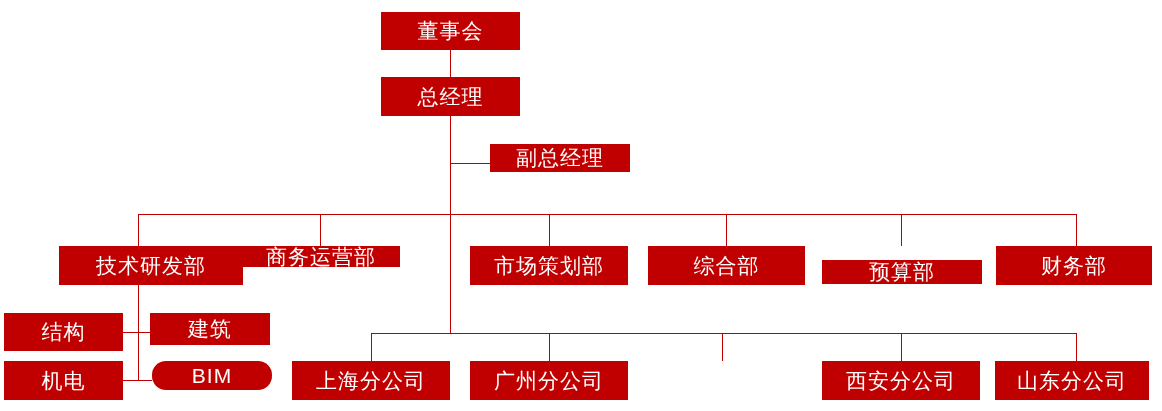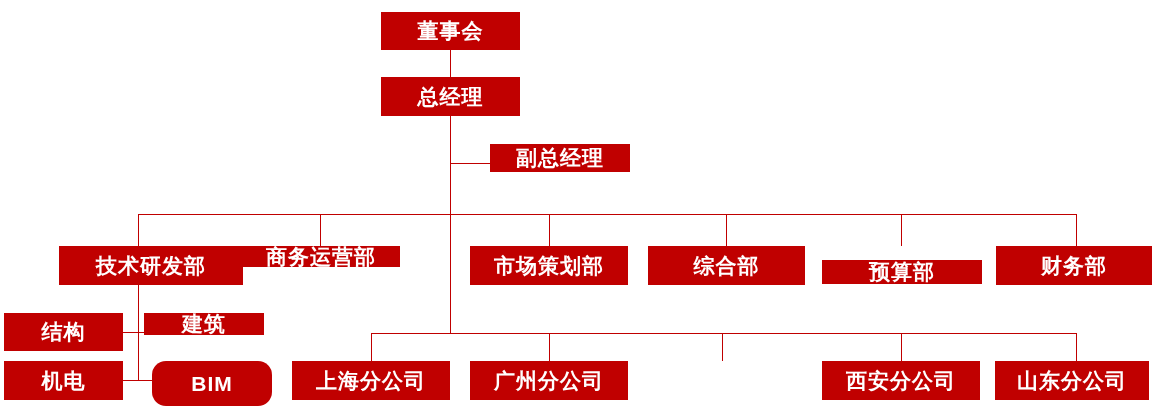--- a/index.html
+++ b/index.html
@@ -16,21 +16,21 @@
     font-family: "Liberation Sans", "DejaVu Sans", sans-serif;
   }
   .node {
     position: absolute;
     background: var(--node-fill, #c00000);
     color: var(--node-text, #ffffff);
     display: flex;
     align-items: center;
     justify-content: center;
     font-size: 21px;
-    font-weight: bold;
+    font-weight: normal;
     letter-spacing: 1px;
     white-space: nowrap;
     box-sizing: border-box;
   }
   .hline, .vline {
     position: absolute;
     background: var(--connector, #c00000);
   }
   .hline { height: 1px; }
   .vline { width: 1px; }
@@ -70,22 +70,22 @@
   <div class="node" style="left:490px; top:144px; width:140px; height:28px;">副总经理</div>
 
   <div class="node" style="left:59px; top:246px; width:184px; height:39px;">技术研发部</div>
   <div class="node" style="left:242px; top:246px; width:158px; height:21px;">商务运营部</div>
   <div class="node" style="left:470px; top:246px; width:158px; height:39px;">市场策划部</div>
   <div class="node" style="left:648px; top:246px; width:157px; height:39px;">综合部</div>
   <div class="node" style="left:822px; top:260px; width:160px; height:24px;">预算部</div>
   <div class="node" style="left:996px; top:246px; width:156px; height:39px;">财务部</div>
 
   <div class="node" style="left:4px; top:313px; width:119px; height:38px;">结构</div>
-  <div class="node" style="left:144px; top:313px; width:120px; height:22px;">建筑</div>
+  <div class="node" style="left:150px; top:313px; width:120px; height:32px;">建筑</div>
   <div class="node" style="left:4px; top:361px; width:119px; height:39px;">机电</div>
-  <div class="node" style="left:152px; top:361px; width:120px; height:45px;border-radius:14px;">BIM</div>
+  <div class="node" style="left:152px; top:361px; width:120px; height:29px;border-radius:14px;">BIM</div>
 
   <div class="node" style="left:292px; top:361px; width:158px; height:39px;">上海分公司</div>
   <div class="node" style="left:470px; top:361px; width:158px; height:39px;">广州分公司</div>
   <div class="node" style="left:822px; top:361px; width:158px; height:39px;">西安分公司</div>
   <div class="node" style="left:995px; top:361px; width:154px; height:39px;">山东分公司</div>
 
 </div>
 
 </body></html>

